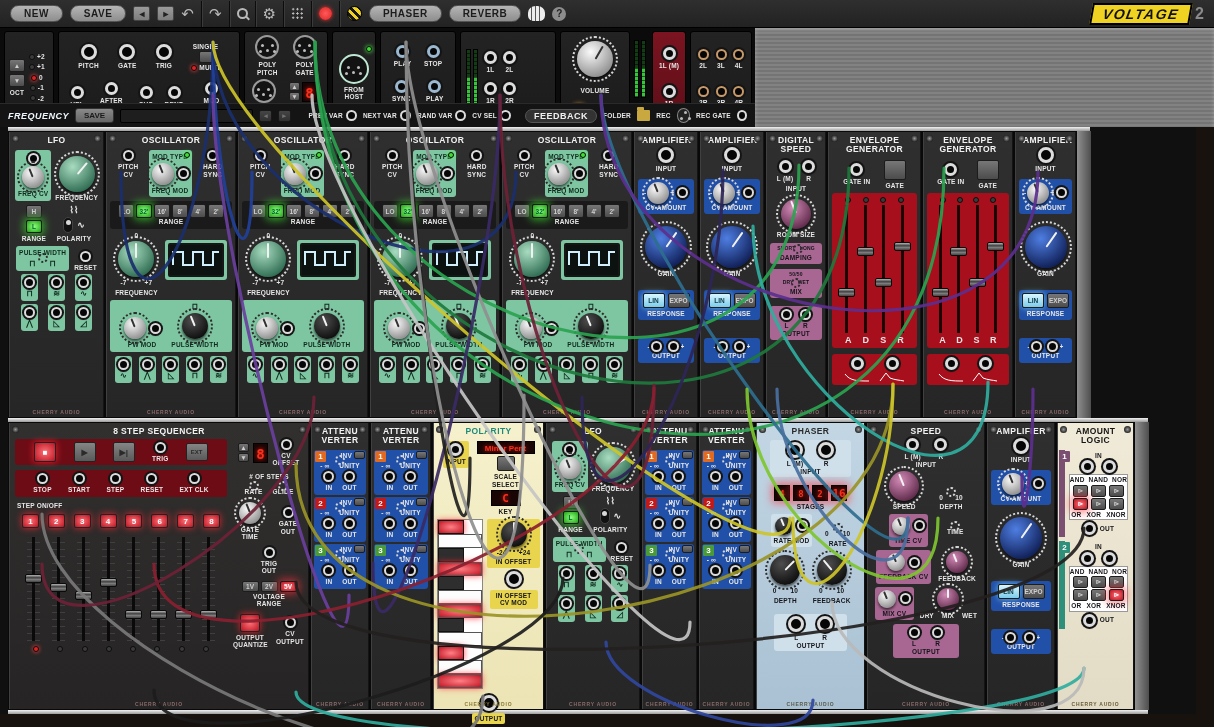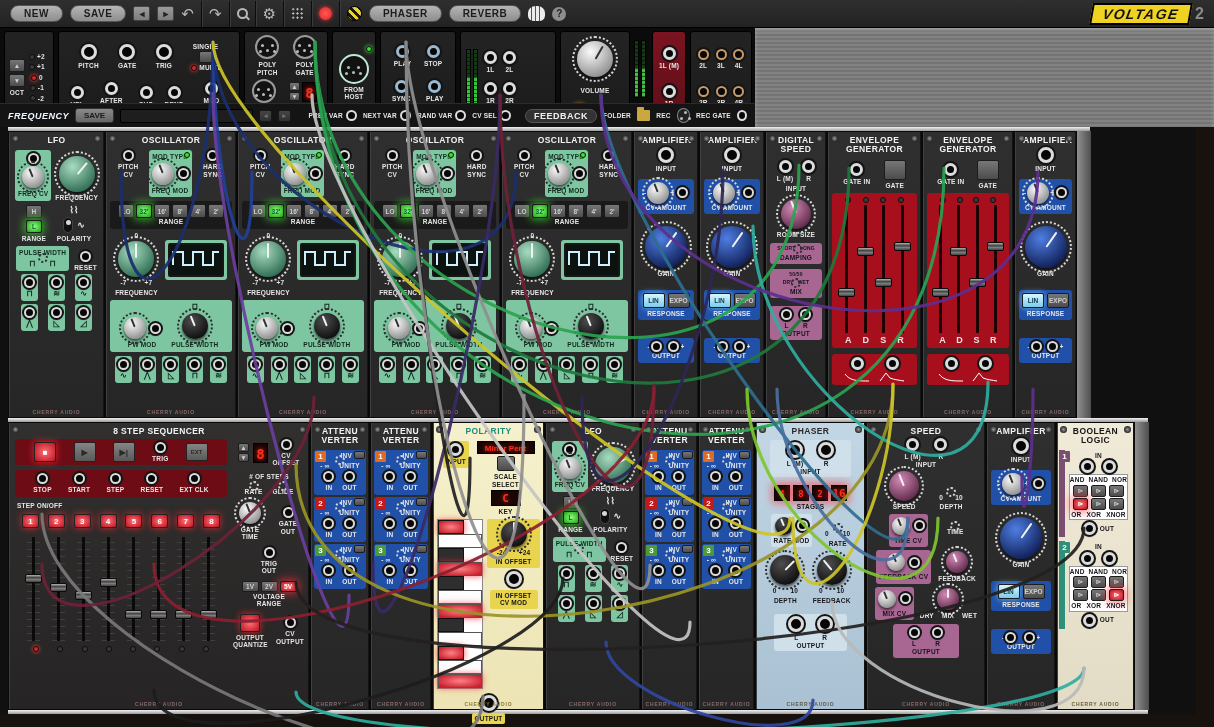--- a/index.html
+++ b/index.html
@@ -1918,21 +1918,21 @@
               <div class="jack mini"></div>
               <span class="lbl">+</span>
             </div>
       </div>
       <div class="lbl">OUTPUT</div>
     </div>
     <div class="brand">CHERRY AUDIO</div>
   </div>
 
     <div class="mod cream2" style="left:1048px;width:79px">
-      <div class="mtitle" style="color:#151515">BOOLEAN LOGIC</div>
+      <div class="mtitle" style="color:#151515">AMOUNT LOGIC</div>
       <div class="boolsec" style="position:relative;border-left:6px solid #7a4f72;margin:2px 2px 4px;padding:2px 0">
         <div class="numtag" style="background:#7a4f72;left:-6px">1</div>
         <div class="lbl blk">IN</div>
         <div class="mrow" style="margin:1px 6px">
             <div class="jack"></div>
             <div class="jack"></div>
           </div>
         <div style="background:#fff;border:1px solid #999;margin:1px 4px;padding:1px 2px">
           <div class="hrow" style="gap:4px">
               <span class="lbl blk">AND</span>

